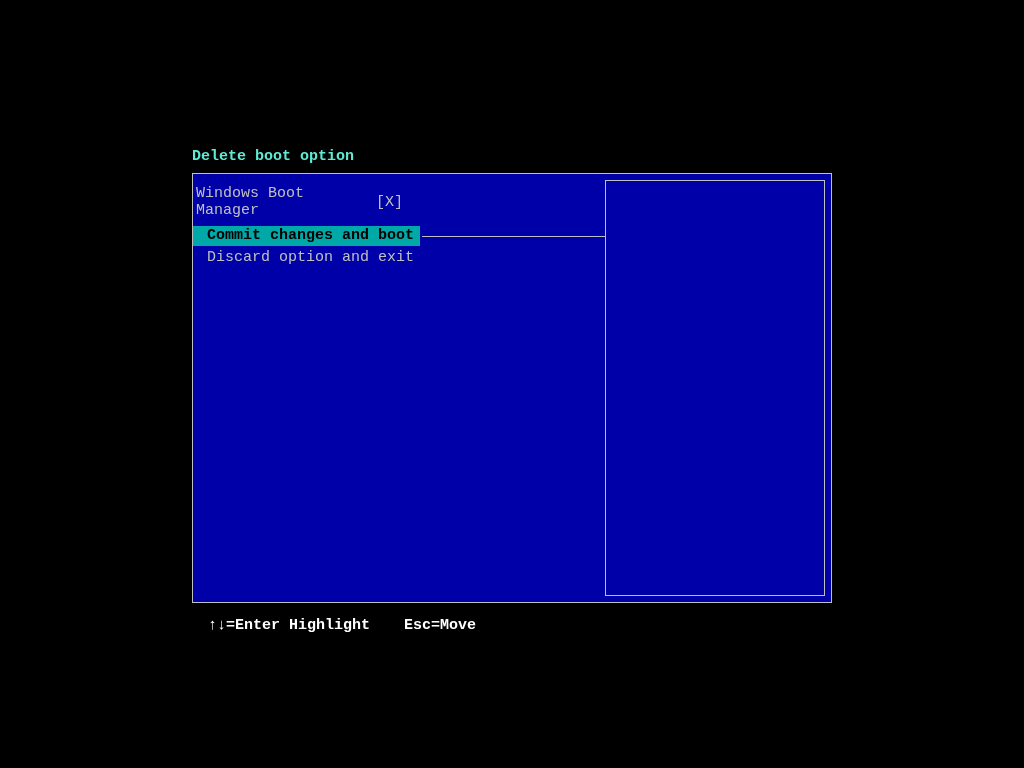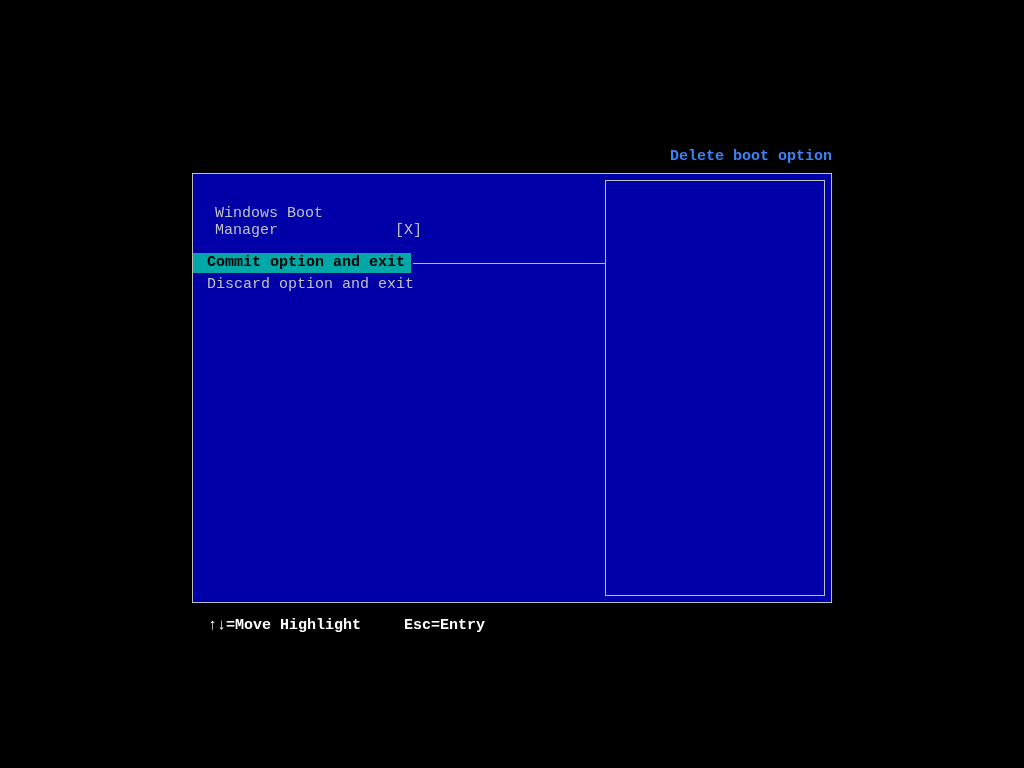--- a/index.html
+++ b/index.html
@@ -13,44 +13,43 @@
       overflow: hidden;
       position: relative;
     }
     .bios-container {
       position: absolute;
       left: 192px;
       top: 148px;
       width: 640px;
     }
     .title {
-      color: #3b82f6;
+      color: #5eead4;
       font-weight: bold;
-      text-align: right;
+      text-align: left;
       margin-bottom: 8px;
     }
     .main-box {
       background: #0000a8;
       border: 1px solid #c0c0c0;
       height: 430px;
       display: flex;
       position: relative;
     }
     .left-panel {
       flex: 1;
       padding-top: 18px;
       position: relative;
     }
     .entry-row {
       display: flex;
-      padding-left: 22px;
+      padding-left: 3px;
       height: 20px;
-      align-items: flex-end;
+      align-items: center;
       margin-bottom: 4px;
-      margin-top: 27px;
     }
     .entry-label {
       width: 180px;
     }
     .entry-value {
       color: #c0c0c0;
     }
     .separator-row {
       display: flex;
       align-items: center;
@@ -101,24 +100,24 @@
 
 <div class="bios-container">
   <div class="title">Delete boot option</div>
   <div class="main-box">
     <div class="left-panel">
       <div class="entry-row">
         <span class="entry-label">Windows Boot Manager</span>
         <span class="entry-value">[X]</span>
       </div>
       <div class="separator-row">
-        <span class="highlighted">Commit option and exit</span>
+        <span class="highlighted">Commit changes and boot</span>
         <div class="sep-line"></div>
       </div>
       <div class="option-row">Discard option and exit</div>
     </div>
     <div class="right-panel"></div>
   </div>
   <div class="footer">
-    <span class="footer-item f1">↑↓=Move Highlight</span>
-    <span class="footer-item">Esc=Entry</span>
+    <span class="footer-item f1">↑↓=Enter Highlight</span>
+    <span class="footer-item">Esc=Move</span>
   </div>
 </div>
 
 </body></html>

